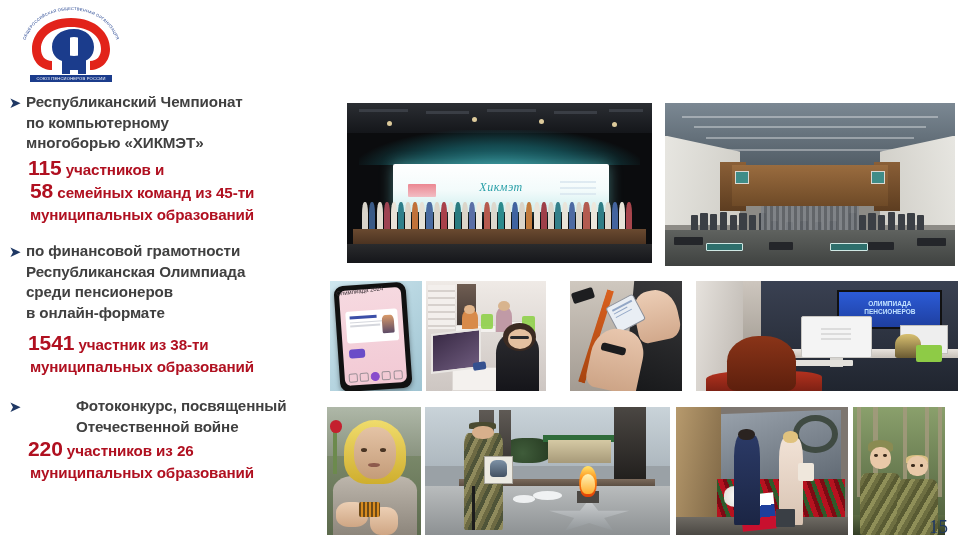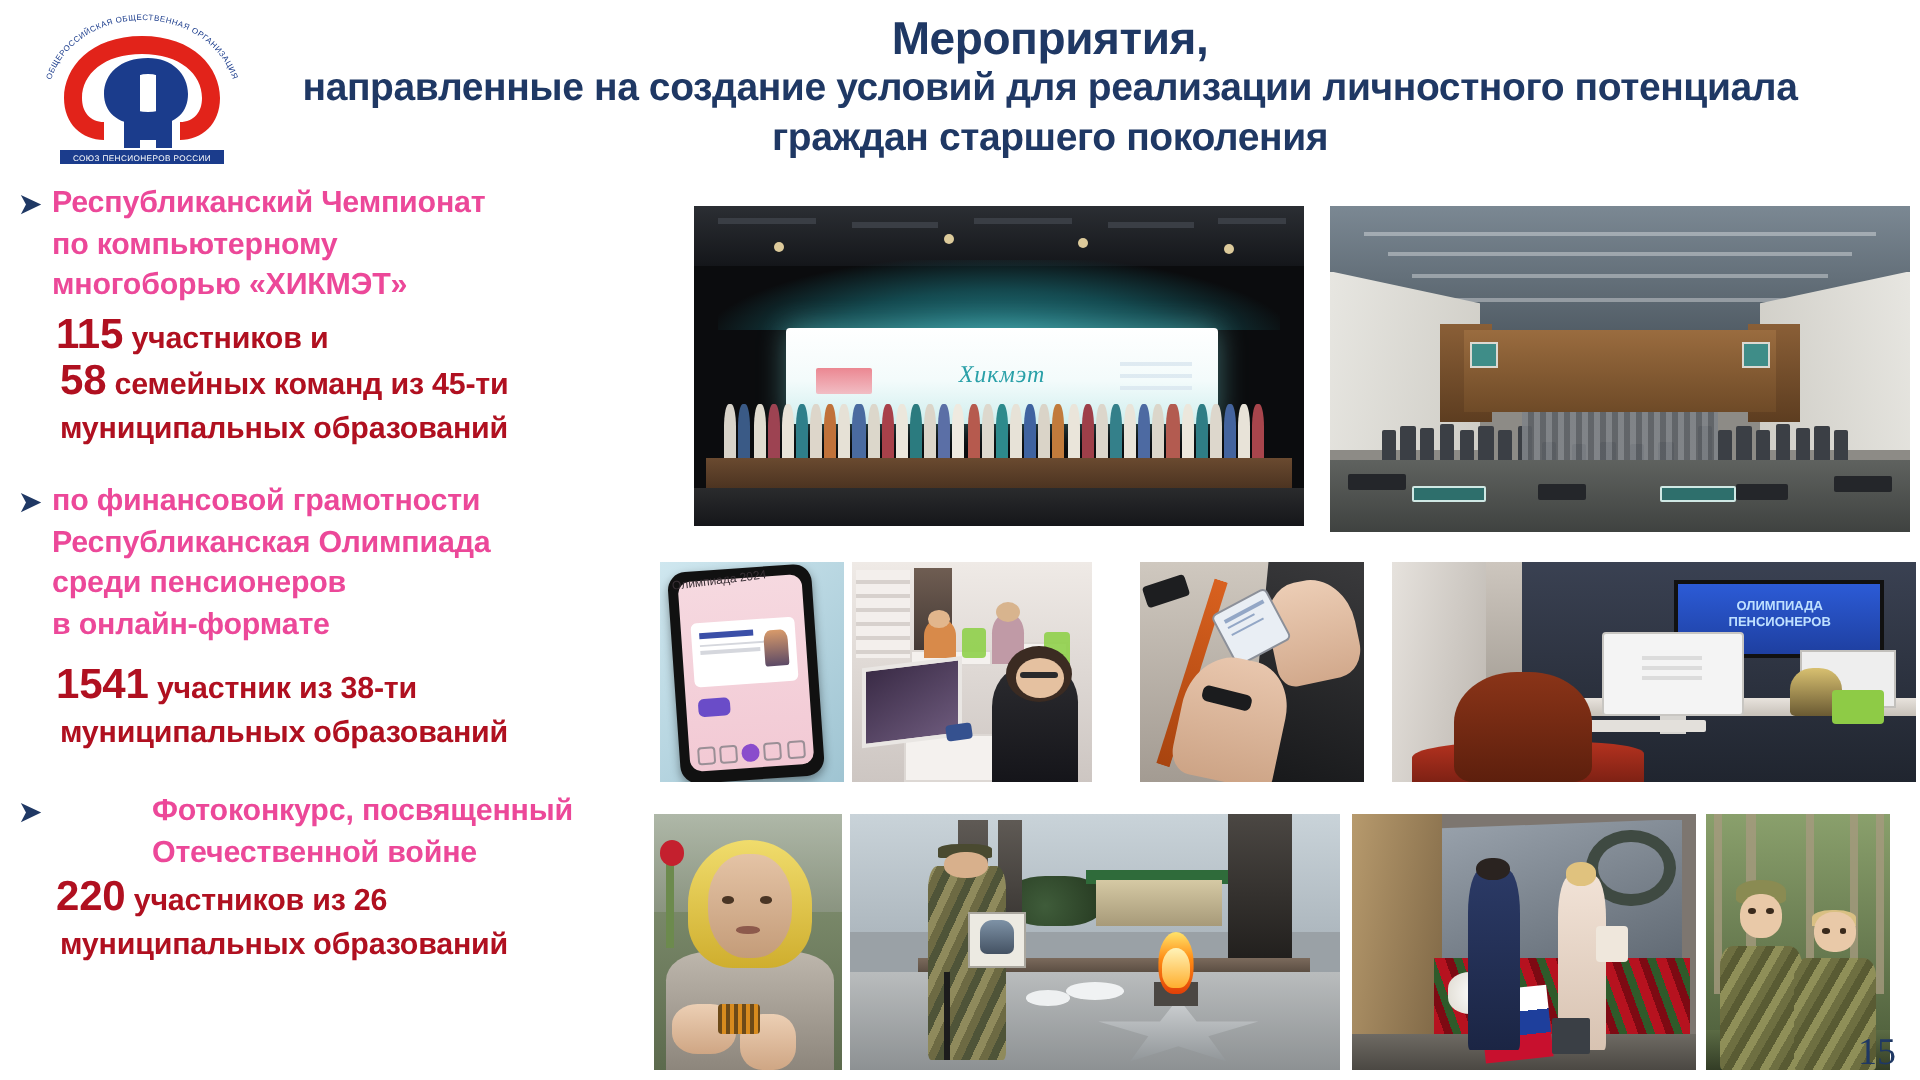--- a/index.html
+++ b/index.html
@@ -27,21 +27,21 @@
   .left-col{position:absolute;left:0;top:92px;width:345px;}
   .block{position:relative;margin:0 0 0 0;}
   .bullet-row{display:flex;align-items:flex-start;}
   .arrow{
     flex:0 0 auto;width:22px;text-align:center;
     color:#1F3864;font-size:15px;font-weight:bold;line-height:21px;
     padding-left:4px;
   }
   .btext{flex:1 1 auto;}
   .navy{
-    color:#ec4899;font-size:15.2px;font-weight:bold;line-height:20.5px;
+    color:#404040;font-size:15.2px;font-weight:bold;line-height:20.5px;
     letter-spacing:-0.1px;
   }
   .red{
     color:#B01020;font-size:15.2px;font-weight:bold;line-height:21.5px;
     letter-spacing:-0.1px;
   }
   .bignum{font-size:21px;font-weight:bold;}
   .indent-b{padding-left:28px;}
   .indent-c{padding-left:30px;}
 
@@ -322,25 +322,20 @@
       <path d="M62 27 C 48 27 40 35 40 45 C 40 54 47 60 57 60 L 57 68 L 66 68 L 66 60
                C 76 60 82 54 82 45 C 82 35 74 27 62 27 Z
                M 62 35 C 69 35 73 39 73 45 C 73 51 69 54 62 54 C 55 54 51 51 51 45 C 51 39 55 35 62 35 Z" fill="#1B3C8C"></path>
       <path d="M50 34 L 50 72 L 58 72 L 58 34 Z" fill="#1B3C8C"></path>
       <path d="M66 34 L 66 72 L 74 72 L 74 34 Z" fill="#1B3C8C"></path>
       <rect x="18" y="73" width="82" height="7" fill="#1B3C8C"></rect>
       <text x="59" y="78.4" font-size="4.1" fill="#ffffff" text-anchor="middle" font-family="Liberation Sans, sans-serif" letter-spacing="0.2">СОЮЗ ПЕНСИОНЕРОВ РОССИИ</text>
     </svg>
   </div>
 
-  <div class="title-wrap">
-    <div class="title-l1">Мероприятия,</div>
-    <div class="title-l2">направленные на создание условий для реализации личностного потенциала</div>
-    <div class="title-l3">граждан старшего поколения</div>
-  </div>
 
   <div class="left-col">
 
     <div class="block" style="margin-top:0px;">
       <div class="bullet-row">
         <div class="arrow">➤</div>
         <div class="btext">
           <div class="navy">Республиканский Чемпионат</div>
           <div class="navy">по компьютерному</div>
           <div class="navy">многоборью «ХИКМЭТ»</div>

